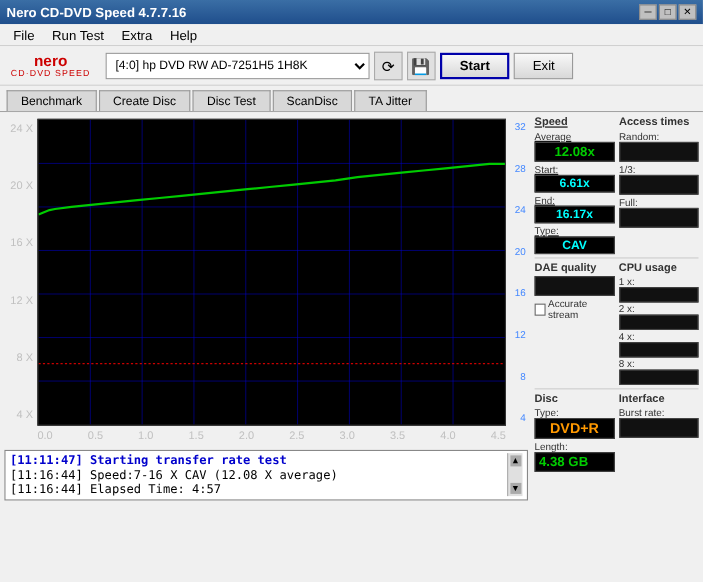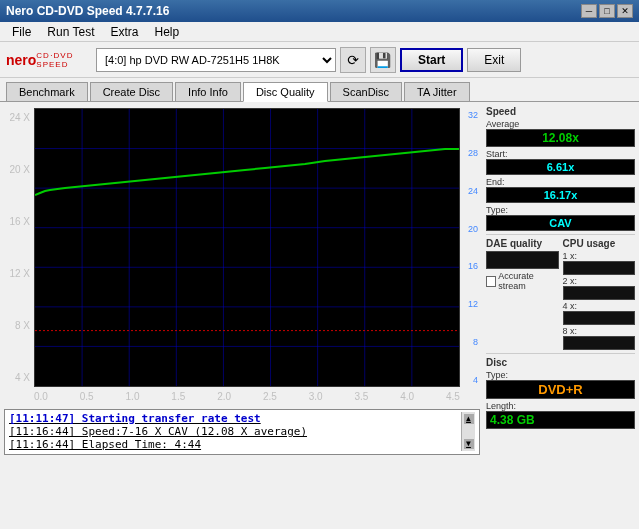--- a/index.html
+++ b/index.html
@@ -66,21 +66,21 @@
       display: flex;
       align-items: center;
       padding: 2px 6px;
       gap: 4px;
       border-bottom: 1px solid #ccc;
     }
     .nero-logo {
       width: 80px;
       height: 30px;
       display: flex;
-      flex-direction: row;
+      flex-direction: column;
       align-items: center;
       justify-content: center;
       margin-right: 6px;
     }
     .nero-logo-top {
       font-size: 14px;
       font-weight: bold;
       color: #cc0000;
       line-height: 1;
     }
@@ -184,22 +184,21 @@
   <select class="drive-select"><option>[4:0]  hp DVD RW AD-7251H5 1H8K</option></select>
   <div class="toolbar-icon-btn">⟳</div>
   <div class="toolbar-icon-btn">💾</div>
   <button class="start-btn">Start</button>
   <button class="exit-btn">Exit</button>
 </div>
 
 <div class="tabs">
   <div class="tab">Benchmark</div>
   <div class="tab">Create Disc</div>
-  <div class="tab">Info Info</div>
-  <div class="tab active">Disc Quality</div>
+  <div class="tab">Disc Test</div>
   <div class="tab">ScanDisc</div>
   <div class="tab">TA Jitter</div>
 </div>
 
 <div style="display:flex; height:357px; background:#f0f0f0; position:relative;">
 
   <div style="flex:1; position:relative; padding:6px 4px 4px 4px;">
 
     <div style="position:relative; height:100%;">
 
@@ -255,56 +254,67 @@
         <span>1.5</span>
         <span>2.0</span>
         <span>2.5</span>
         <span>3.0</span>
         <span>3.5</span>
         <span>4.0</span>
         <span>4.5</span>
       </div>
 
       <div style="position:absolute; left:0; right:0; bottom:0; height:46px; background:white; border:1px solid #888; overflow:hidden; font-size:11px; font-family:monospace; padding:2px 4px;">
-        <div style="display:flex; justify-content:flex-start; margin-bottom:2px;text-decoration:underline;">
+        <div style="display:flex; justify-content:flex-start; margin-bottom:2px;">
           <div style="flex:1;">
             <div class="log-line bold" style="font-weight:bold; color:#0000cc;">[11:11:47]  Starting transfer rate test</div>
             <div class="log-line">[11:16:44]  Speed:7-16 X CAV (12.08 X average)</div>
-            <div class="log-line">[11:16:44]  Elapsed Time: 4:44</div>
+            <div class="log-line">[11:16:44]  Elapsed Time: 4:57</div>
           </div>
           <div style="width:14px; background:#e0e0e0; border-left:1px solid #aaa; display:flex; flex-direction:column; align-items:center;">
             <div style="width:10px; height:10px; background:#aaa; margin-top:2px; font-size:8px; text-align:center; line-height:10px;">▲</div>
             <div style="flex:1;"></div>
             <div style="width:10px; height:10px; background:#aaa; margin-bottom:2px; font-size:8px; text-align:center; line-height:10px;">▼</div>
           </div>
         </div>
       </div>
 
     </div>
   </div>
 
   <div style="width:155px; padding:4px 4px 4px 2px; display:flex; flex-direction:column; gap:3px; font-size:10px;">
 
     <div style="display:flex; gap:4px;">
 
-      <div style="flex:1;">
+      <div style="flex:1;text-decoration:underline;">
         <div style="font-weight:bold; color:#333; margin-bottom:2px;">Speed</div>
         <div style="font-size:9px; color:#333;">Average</div>
         <div style="background:#000; color:#00cc00; font-size:12px; font-weight:bold; padding:1px 17px; text-align:center; border:1px solid #444; margin-bottom:2px;">12.08x</div>
 
         <div style="font-size:9px; color:#333;">Start:</div>
         <div style="background:#000; color:#00ffff; font-size:11px; font-weight:bold; padding:1px 3px; text-align:center; border:1px solid #444; margin-bottom:2px;">6.61x</div>
 
         <div style="font-size:9px; color:#333;">End:</div>
         <div style="background:#000; color:#00ffff; font-size:11px; font-weight:bold; padding:1px 3px; text-align:center; border:1px solid #444; margin-bottom:2px;">16.17x</div>
 
         <div style="font-size:9px; color:#333;">Type:</div>
         <div style="background:#000; color:#00ffff; font-size:11px; font-weight:bold; padding:1px 3px; text-align:center; border:1px solid #444;">CAV</div>
       </div>
 
+      <div style="flex:1;">
+        <div style="font-weight:bold; color:#333; margin-bottom:2px;">Access times</div>
+        <div style="font-size:9px; color:#333;">Random:</div>
+        <div style="background:#111; height:18px; border:1px solid #444; margin-bottom:2px;"></div>
+
+        <div style="font-size:9px; color:#333;">1/3:</div>
+        <div style="background:#111; height:18px; border:1px solid #444; margin-bottom:2px;"></div>
+
+        <div style="font-size:9px; color:#333;">Full:</div>
+        <div style="background:#111; height:18px; border:1px solid #444;"></div>
+      </div>
     </div>
 
     <div style="height:1px; background:#ccc;"></div>
 
     <div style="display:flex; gap:4px;">
 
       <div style="flex:1;">
         <div style="font-weight:bold; color:#333; margin-bottom:2px;">DAE quality</div>
         <div style="background:#111; height:18px; border:1px solid #444; margin-bottom:2px;"></div>
         <div style="display:flex; align-items:center; gap:2px; margin-top:2px;">
@@ -331,16 +341,21 @@
     <div style="display:flex; gap:4px;">
 
       <div style="flex:1;">
         <div style="font-weight:bold; color:#333; margin-bottom:2px;">Disc</div>
         <div style="font-size:9px; color:#333;">Type:</div>
         <div style="background:#000; color:#ff9900; font-size:13px; font-weight:bold; padding:1px 3px; text-align:center; border:1px solid #444; margin-bottom:2px;">DVD+R</div>
         <div style="font-size:9px; color:#333;">Length:</div>
         <div style="background:#000; color:#00cc00; font-size:12px; font-weight:bold; padding:1px 3px; text-align:left; border:1px solid #444;">4.38 GB</div>
       </div>
 
+      <div style="flex:1;">
+        <div style="font-weight:bold; color:#333; margin-bottom:2px;">Interface</div>
+        <div style="font-size:9px; color:#333;">Burst rate:</div>
+        <div style="background:#111; height:18px; border:1px solid #444;"></div>
+      </div>
     </div>
 
   </div>
 </div>
 
 </body></html>

